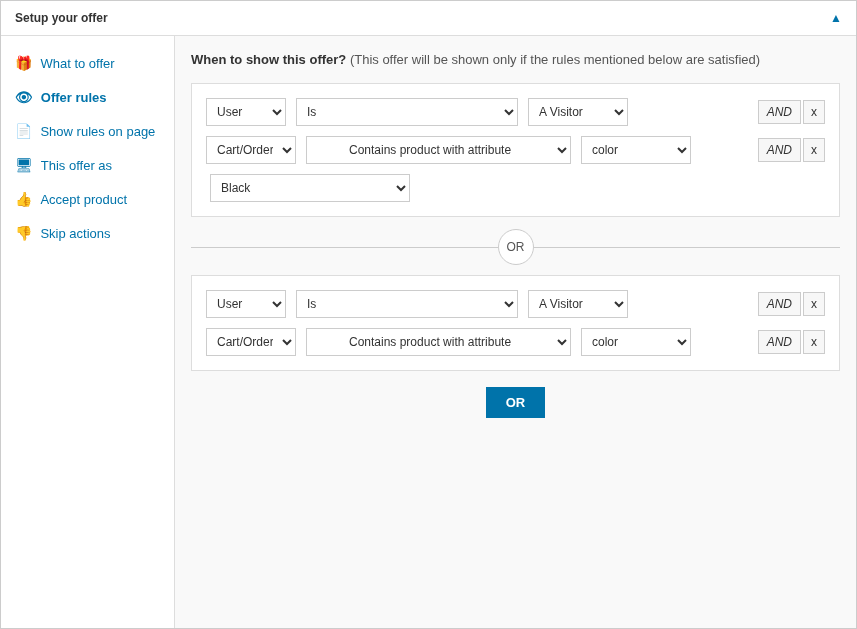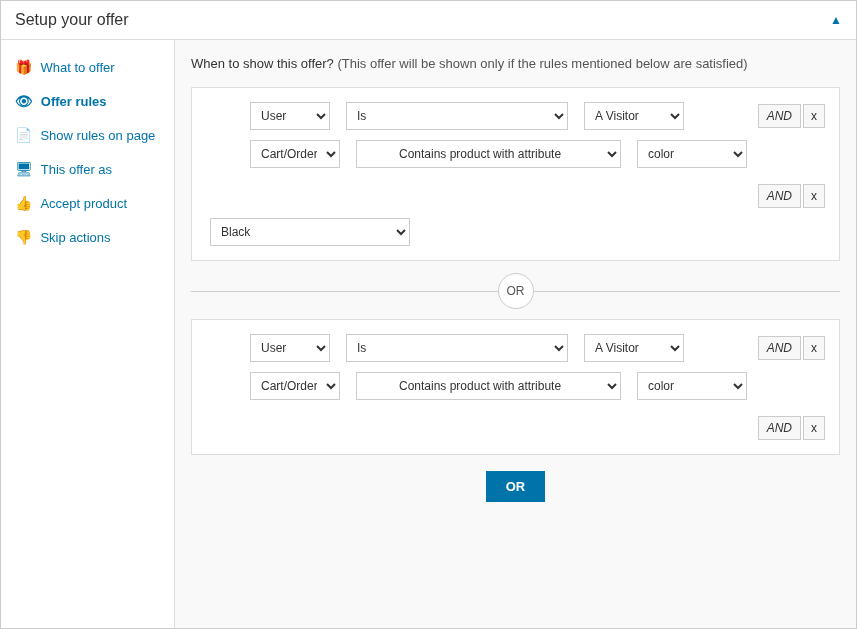--- a/index.html
+++ b/index.html
@@ -17,22 +17,22 @@
     .page-header {
       display: flex;
       justify-content: space-between;
       align-items: center;
       padding: 10px 14px;
       border-bottom: 1px solid #ddd;
       background: #fff;
     }
 
     .page-header-title {
-      font-size: 16px;
-      font-weight: normal;
+      font-size: 12px;
+      font-weight: bold;
       color: #333;
       text-align: right;
     }
 
     .collapse-icon {
       color: #0073aa;
       font-size: 12px;
       cursor: pointer;
     }
 
@@ -76,41 +76,40 @@
       overflow-y: auto;
     }
 
     .when-to-show {
       font-size: 13px;
       margin-bottom: 16px;
       color: #333;
     }
 
     .when-to-show strong {
-      font-weight: normal;
+      font-weight: bold;
     }
 
     .when-to-show span {
       color: #555;
     }
 
     .rule-group {
       background: #fff;
       border: 1px solid #ddd;
       padding: 14px;
       margin-bottom: 12px;
     }
 
     .rule-row {
       display: flex;
       align-items: center;
-      gap: 16px;
+      gap: 10px;
       margin-bottom: 10px;
       flex-wrap: wrap;
-      margin-left: 44px;
     }
 
     .rule-row:last-child {
       margin-bottom: 0;
     }
 
     select {
       border: 1px solid #ccc;
       background: #fff;
       padding: 5px 6px;

